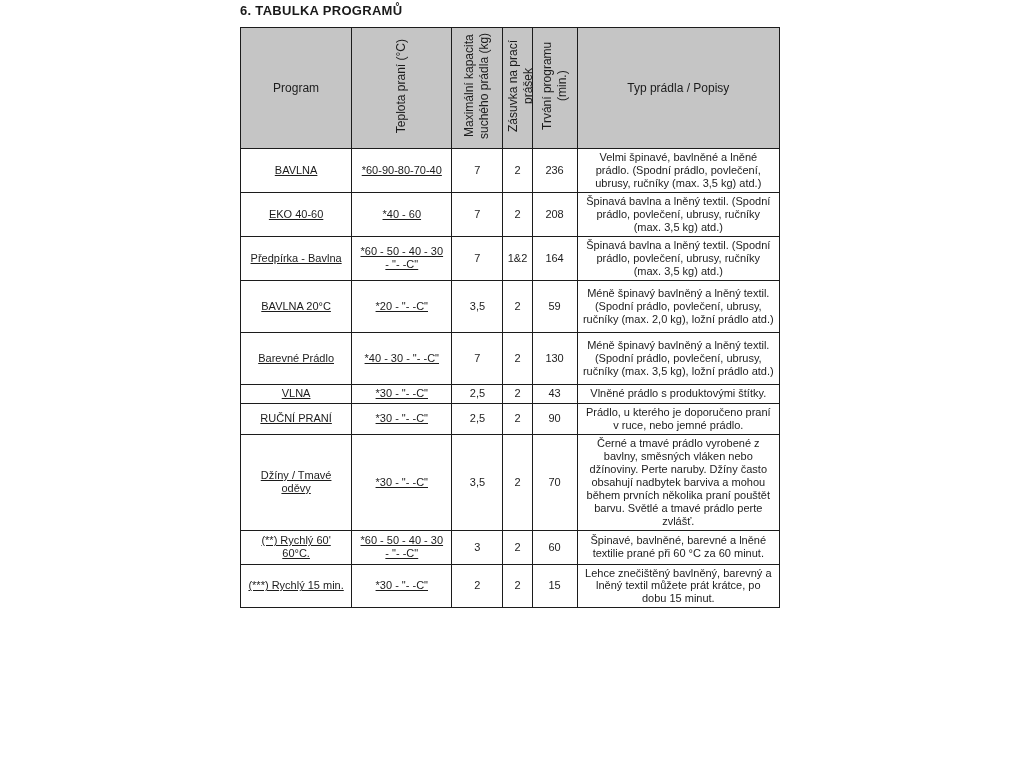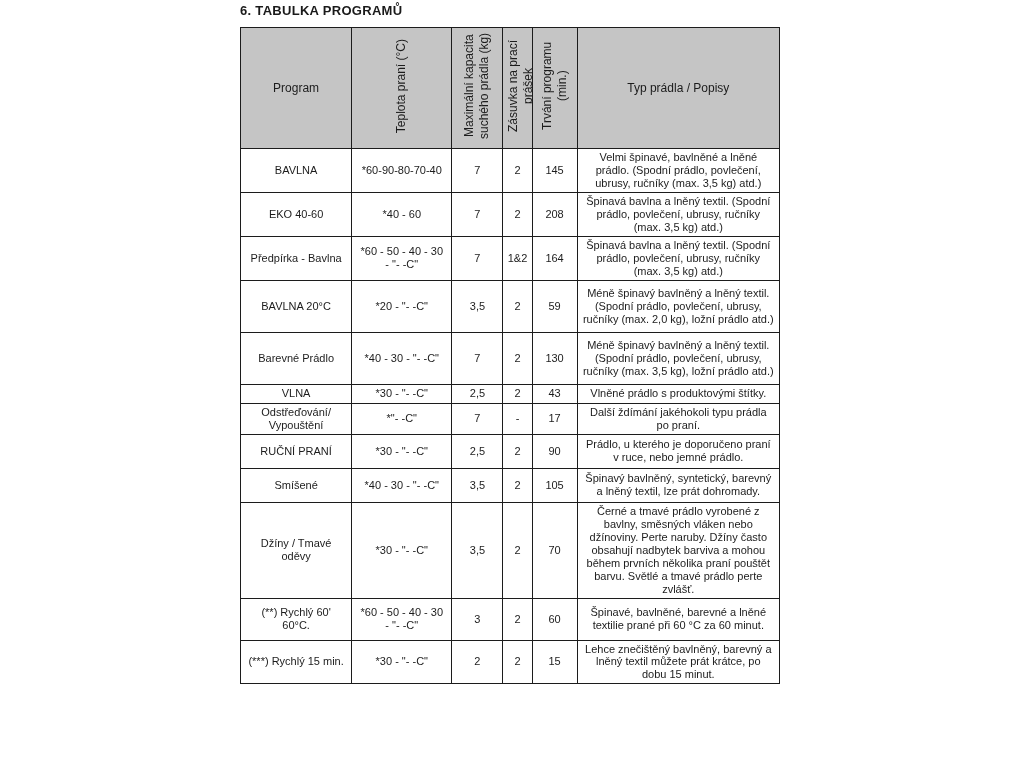--- a/index.html
+++ b/index.html
@@ -52,20 +52,21 @@
   .program-table thead th.vert span {
     writing-mode: vertical-rl;
     transform: rotate(180deg);
     display: inline-block;
     max-height: 112px;
     line-height: 1.25;
   }
   td.col-program,
   td.col-temperature {
     white-space: pre-line;
+    text-decoration: underline;
   }
   td.col-description {
     padding: 2px 5px;
   }
   
   tbody tr:nth-child(1)  { height: 41px; }
   tbody tr:nth-child(2)  { height: 42px; }
   tbody tr:nth-child(3)  { height: 43px; }
   tbody tr:nth-child(4)  { height: 52px; }
   tbody tr:nth-child(5)  { height: 52px; }
@@ -116,21 +117,21 @@
           <span>Typ prádla / Popisy</span>
         </th>
       </tr>
     </thead>
     <tbody>
         <tr>
           <td class="col-program">BAVLNA</td>
           <td class="col-temperature">*60-90-80-70-40</td>
           <td class="col-capacity">7</td>
           <td class="col-drawer">2</td>
-          <td class="col-duration">145</td>
+          <td class="col-duration">236</td>
           <td class="col-description">Velmi špinavé, bavlněné a lněné prádlo. (Spodní prádlo, povlečení, ubrusy, ručníky (max. 3,5 kg) atd.)</td>
         </tr>
         <tr>
           <td class="col-program">EKO 40-60</td>
           <td class="col-temperature">*40 - 60</td>
           <td class="col-capacity">7</td>
           <td class="col-drawer">2</td>
           <td class="col-duration">208</td>
           <td class="col-description">Špinavá bavlna a lněný textil. (Spodní prádlo, povlečení, ubrusy, ručníky (max. 3,5 kg) atd.)</td>
         </tr>
@@ -161,43 +162,26 @@
         </tr>
         <tr>
           <td class="col-program">VLNA</td>
           <td class="col-temperature">*30 - "- -C"</td>
           <td class="col-capacity">2,5</td>
           <td class="col-drawer">2</td>
           <td class="col-duration">43</td>
           <td class="col-description">Vlněné prádlo s produktovými štítky.</td>
         </tr>
         <tr>
-          <td class="col-program">Odstřeďování/
-Vypouštění</td>
-          <td class="col-temperature">*"- -C"</td>
-          <td class="col-capacity">7</td>
-          <td class="col-drawer">-</td>
-          <td class="col-duration">17</td>
-          <td class="col-description">Další ždímání jakéhokoli typu prádla po praní.</td>
-        </tr>
-        <tr>
           <td class="col-program">RUČNÍ PRANÍ</td>
           <td class="col-temperature">*30 - "- -C"</td>
           <td class="col-capacity">2,5</td>
           <td class="col-drawer">2</td>
           <td class="col-duration">90</td>
           <td class="col-description">Prádlo, u kterého je doporučeno praní v ruce, nebo jemné prádlo.</td>
-        </tr>
-        <tr>
-          <td class="col-program">Smíšené</td>
-          <td class="col-temperature">*40 - 30 - "- -C"</td>
-          <td class="col-capacity">3,5</td>
-          <td class="col-drawer">2</td>
-          <td class="col-duration">105</td>
-          <td class="col-description">Špinavý bavlněný, syntetický, barevný a lněný textil, lze prát dohromady.</td>
         </tr>
         <tr>
           <td class="col-program">Džíny / Tmavé
 oděvy</td>
           <td class="col-temperature">*30 - "- -C"</td>
           <td class="col-capacity">3,5</td>
           <td class="col-drawer">2</td>
           <td class="col-duration">70</td>
           <td class="col-description">Černé a tmavé prádlo vyrobené z bavlny, směsných vláken nebo džínoviny. Perte naruby. Džíny často obsahují nadbytek barviva a mohou během prvních několika praní pouštět barvu. Světlé a tmavé prádlo perte zvlášť.</td>
         </tr>

